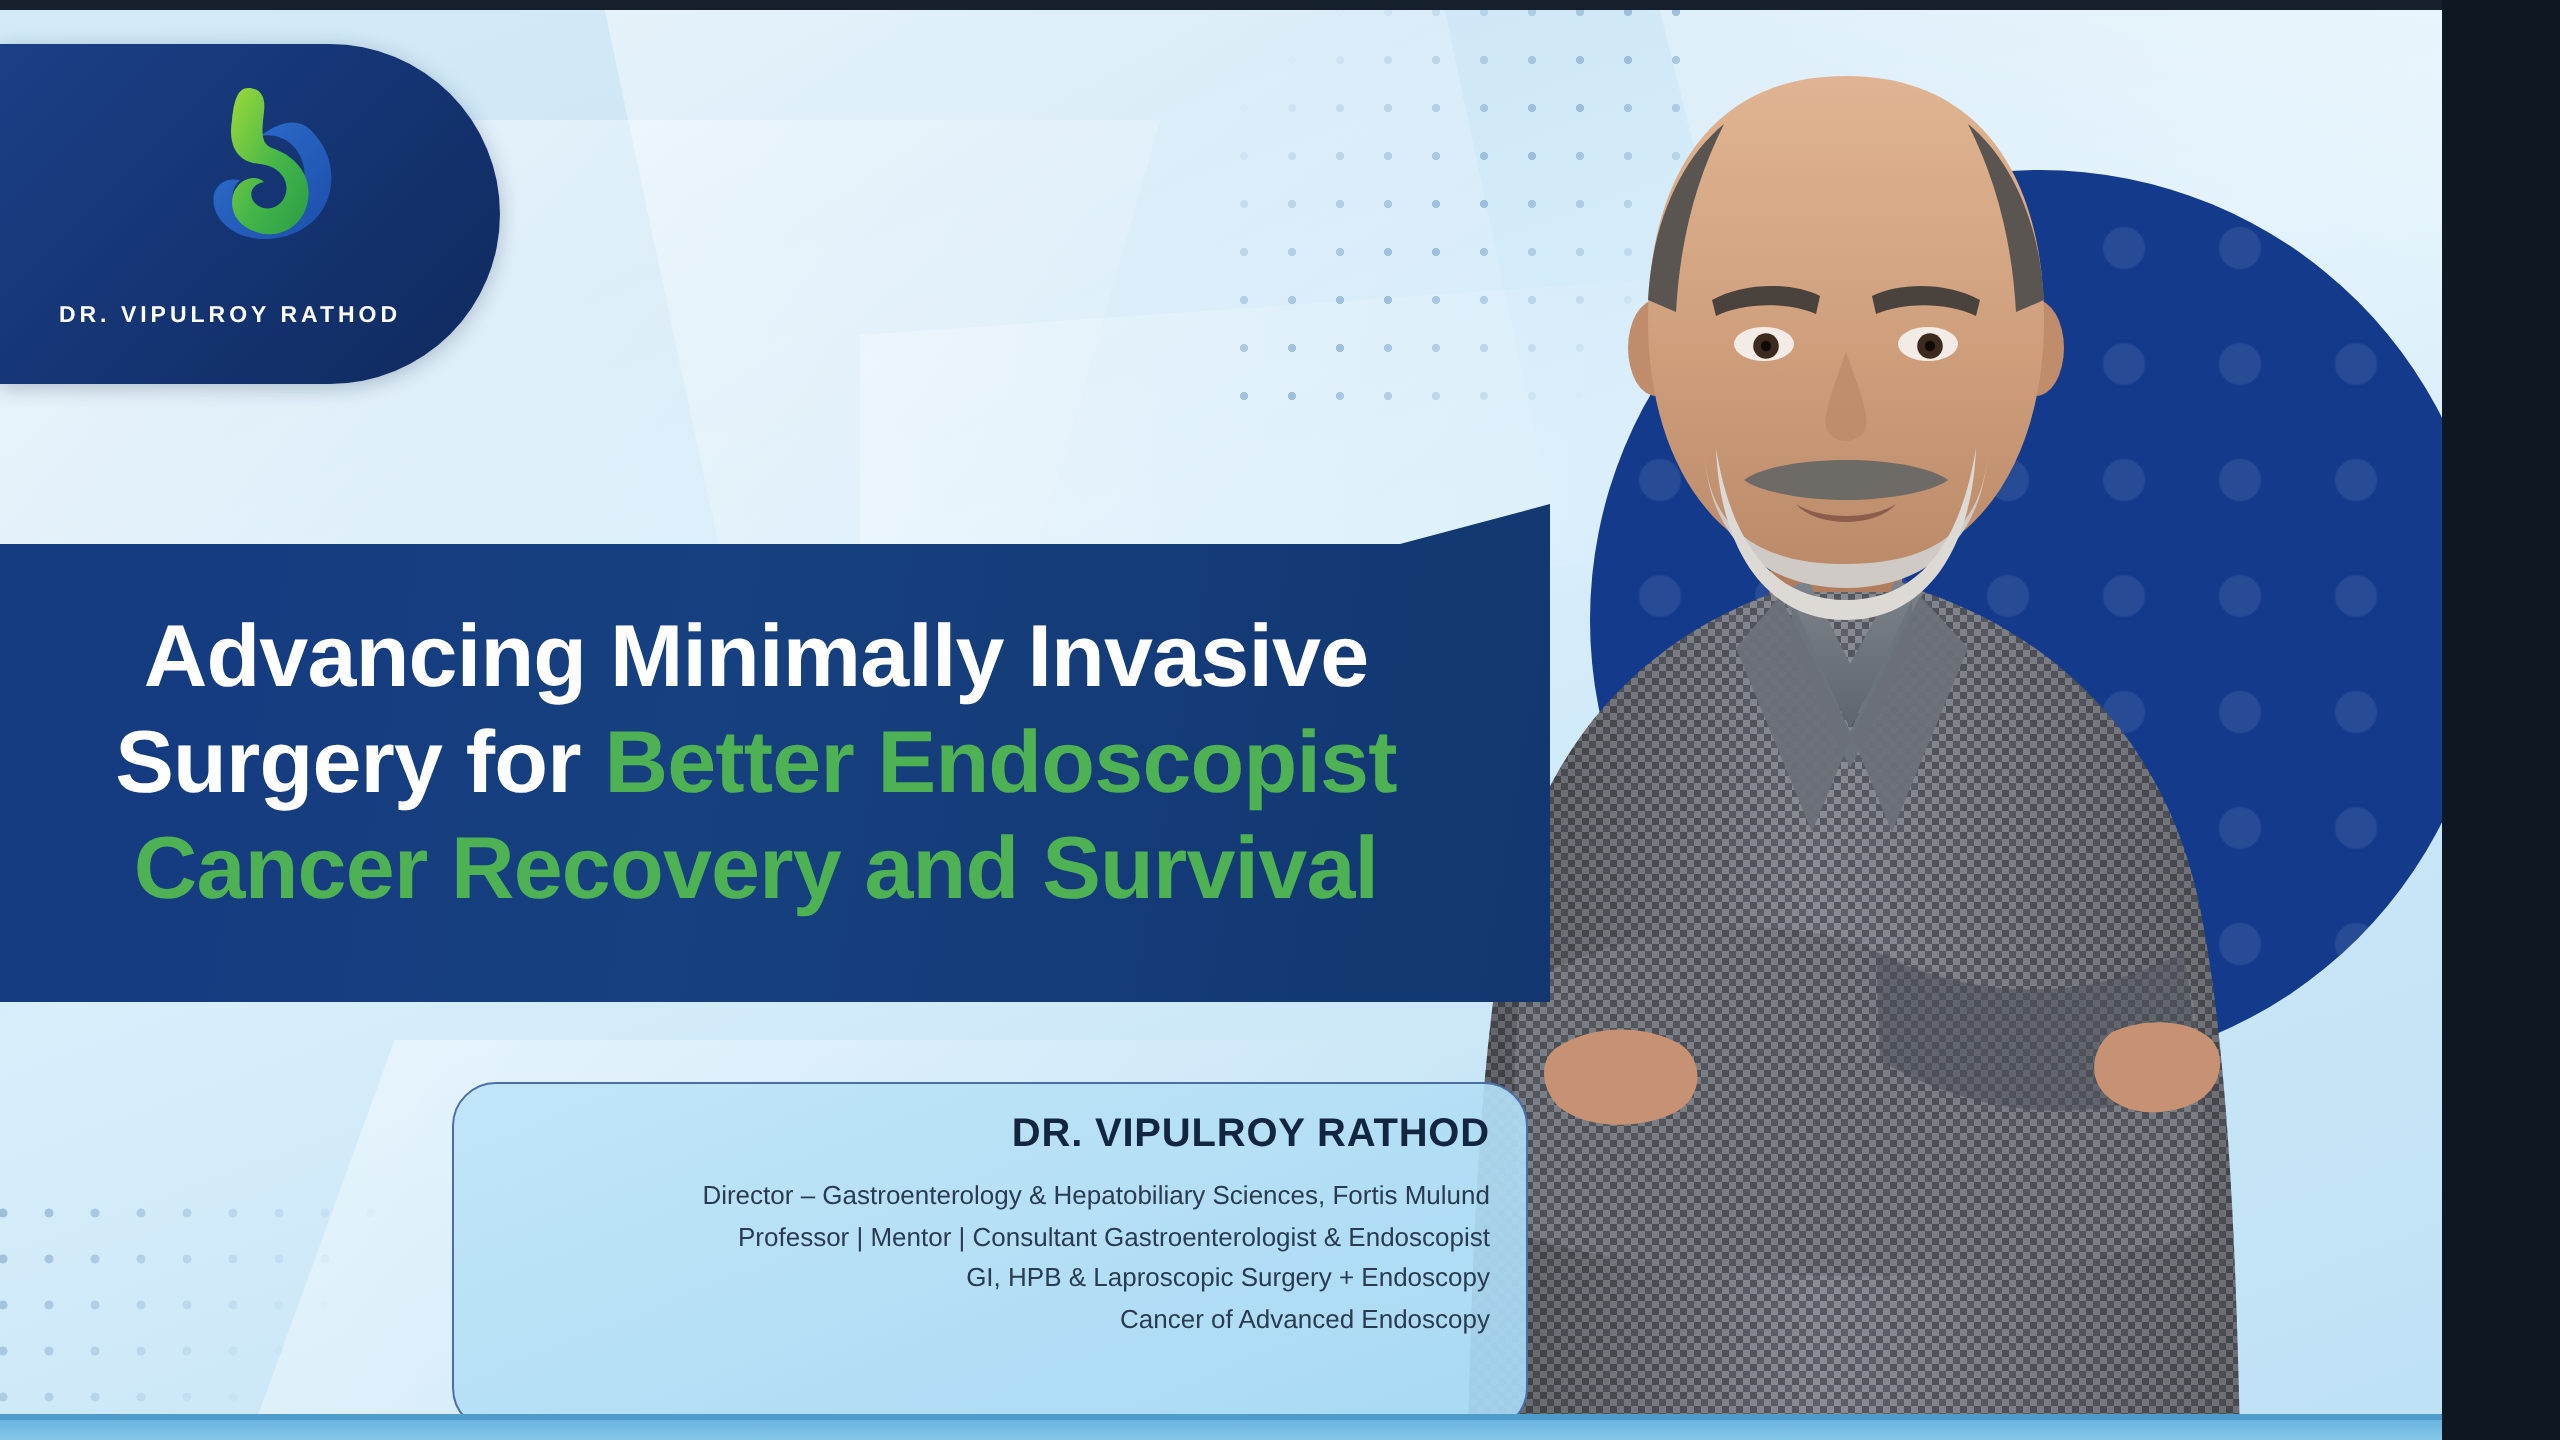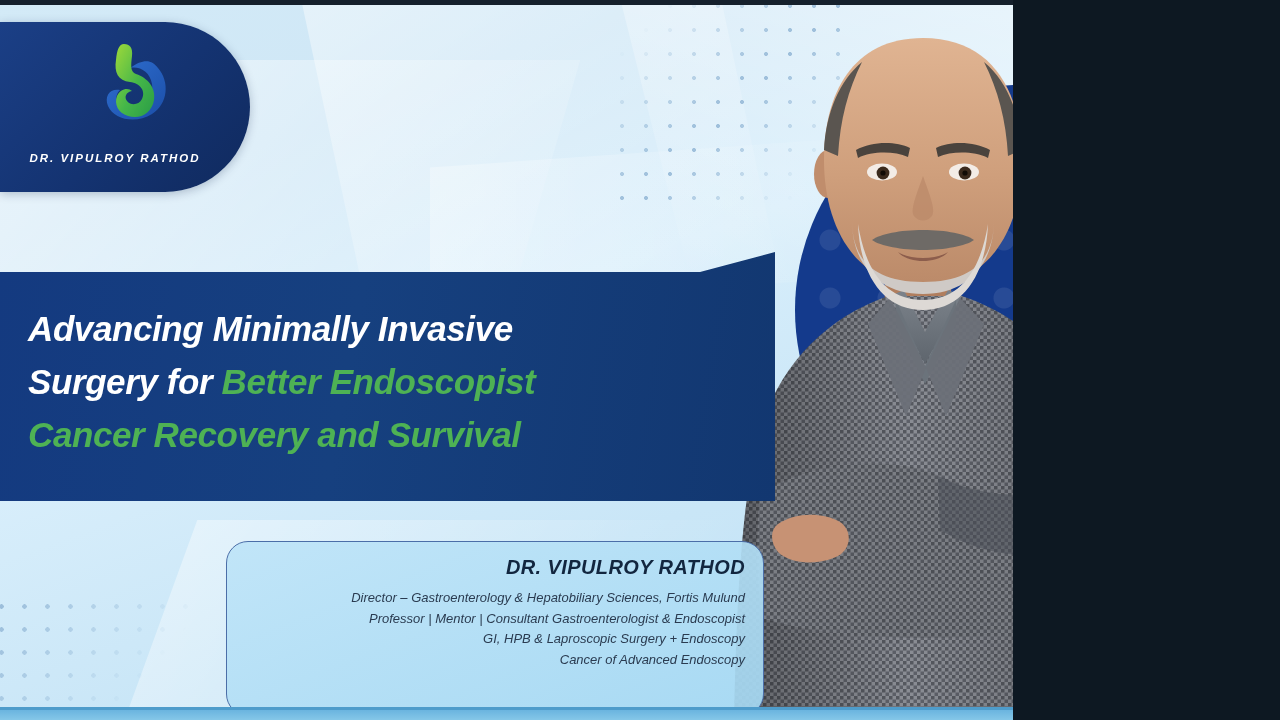--- a/index.html
+++ b/index.html
@@ -2,24 +2,23 @@
 <html><head>
 <meta charset="utf-8">
 <style>
   html,body{margin:0;padding:0;}
   body{
     width:1280px;height:720px;overflow:hidden;
     font-family:"Liberation Sans", sans-serif;
     background:#0d1822;
   }
   #stage{
-    position:relative;width:1013px;height:720px;overflow:hidden;
+    position:relative;width:1221px;height:720px;overflow:hidden;
     background:
       linear-gradient(160deg,#d3eaf7 0%,#cfe7f6 22%,#d8eefb 45%,#c9e6f7 70%,#bfe1f5 100%);
-    font-style: italic;
   }
 
   
   .bgshape{position:absolute;pointer-events:none;}
   .bg-a{
     left:-40px;top:60px;width:560px;height:420px;
     background:linear-gradient(120deg,rgba(255,255,255,.55),rgba(255,255,255,0));
     transform:skewX(-16deg);
   }
   .bg-b{
@@ -93,22 +92,22 @@
 
   
   #title-banner{
     position:absolute;left:0;top:252px;width:775px;height:249px;
     background:linear-gradient(100deg,#143a80 0%,#16407f 45%,#123770 100%);
     clip-path:polygon(0 20px, 700px 20px, 775px 0, 775px 249px, 0 249px);
   }
   #title-text{
     position:absolute;left:28px;top:50px;width:700px;
     font-family:"Liberation Sans", sans-serif;
-    font-size:35px;line-height:53px;font-weight:700;
-    letter-spacing:-.4px;color:#ffffff;
+    font-size:44px;line-height:53px;font-weight:700;
+    letter-spacing:-.4px;color:#ffffff;text-align:center;
   }
   #title-text .hl{color:#4eb254;}
 
   
   #cred-card{
     position:absolute;left:226px;top:541px;width:538px;height:175px;
     background:linear-gradient(160deg,rgba(190,228,248,.92),rgba(166,217,243,.92));
     border:1.6px solid #4b6ea8;
     border-radius:22px;
     box-sizing:border-box;

